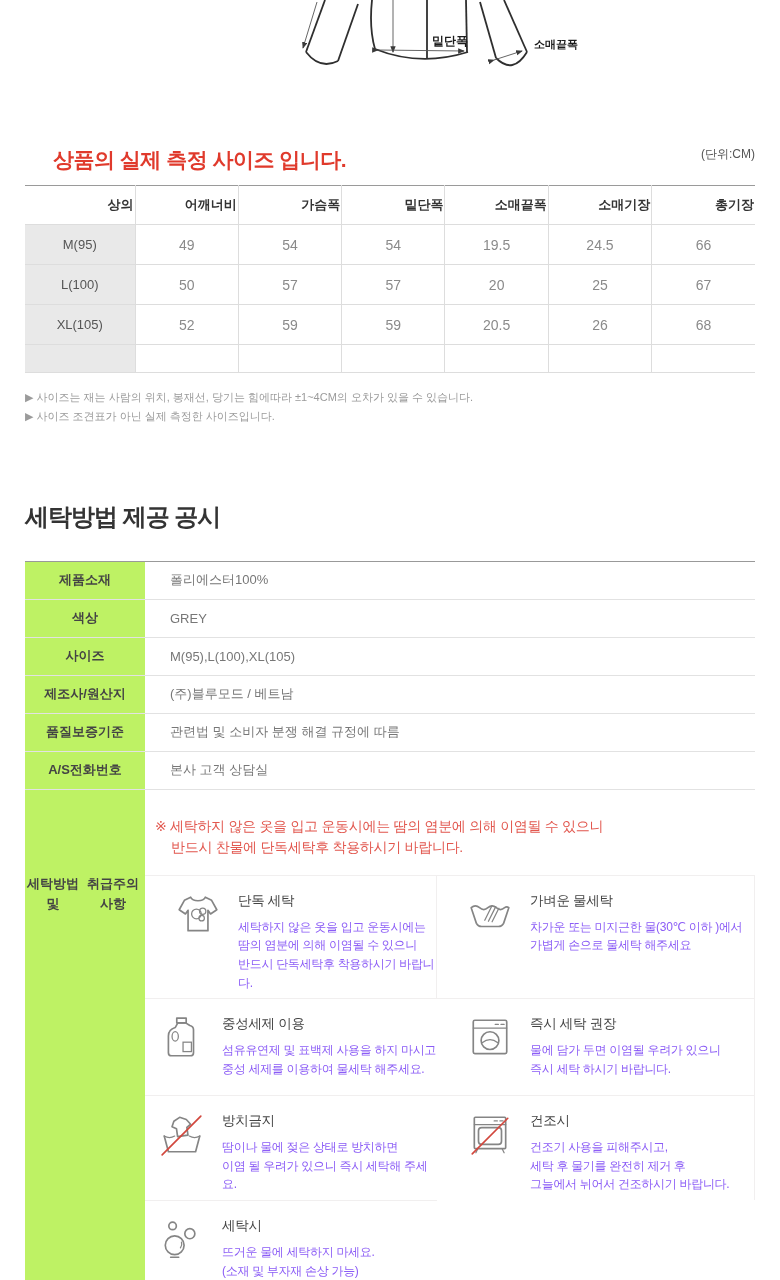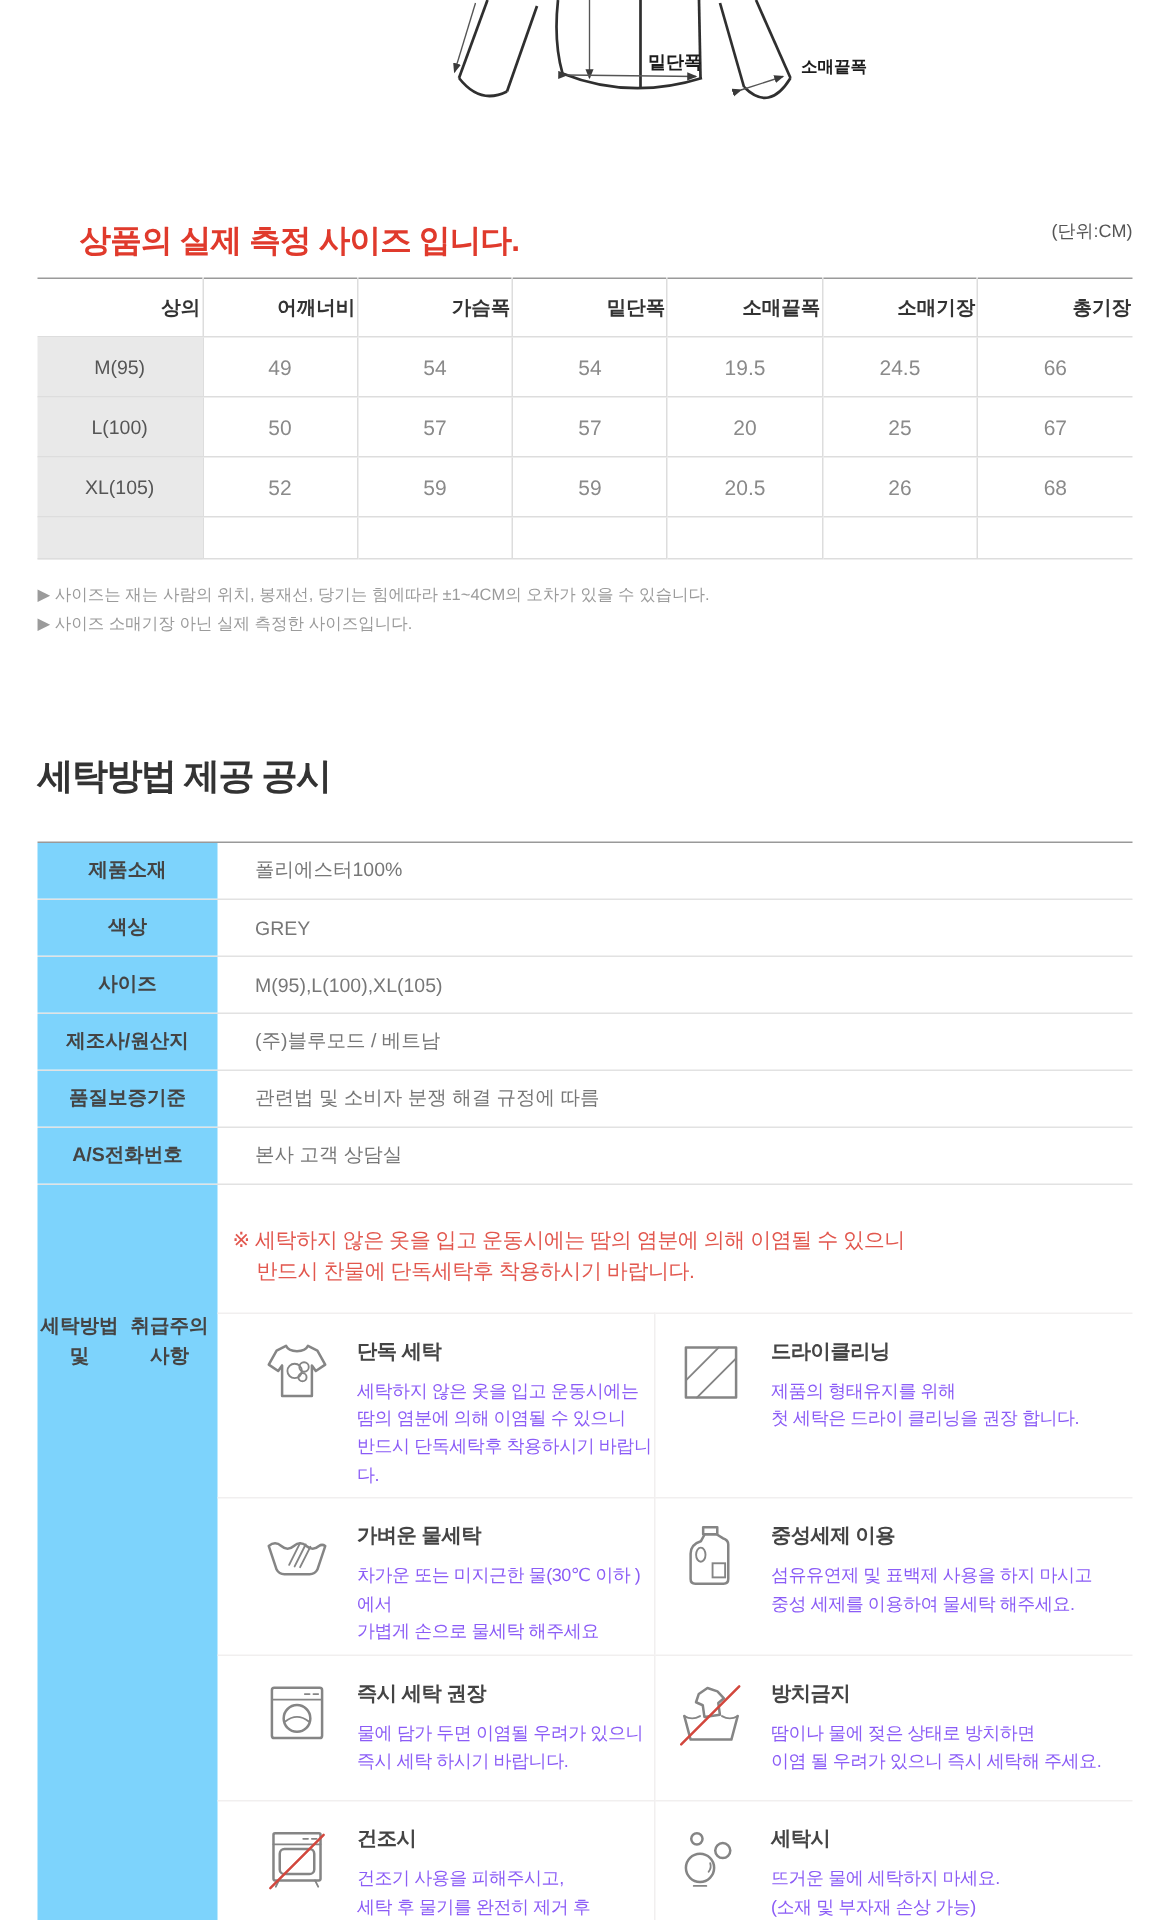--- a/index.html
+++ b/index.html
@@ -31,42 +31,42 @@
 
   .size-notes { margin-top:15px; color:#9b9b9b; font-size:11px; line-height:1.75; }
 
   
   .info-title { margin-top:74px; font-size:24px; color:#333; font-weight:bold; letter-spacing:-1px; }
 
   .info-table { margin-top:28px; border-top:1px solid #999; border-bottom:1px solid #ddd; }
   .info-row { display:flex; border-bottom:1px solid #e2e2e2; }
   .info-row:last-child { border-bottom:none; }
   .info-label {
-    width:120px; flex:0 0 120px; background:#7dd3fc;
+    width:120px; flex:0 0 120px; background:#bef264;
     display:flex; align-items:center; justify-content:center;
     font-size:13px; color:#444; font-weight:bold; text-align:center;
   }
   .info-value { flex:1; display:flex; align-items:center; padding-left:25px; font-size:13px; color:#777; }
   .info-row.simple { height:37px; }
 
   
   .care-label {
     align-items:flex-start !important; padding-top:84px;
     line-height:1.55; font-weight:bold;
   }
   .care-content { flex:1; min-width:0; }
   .care-warning { margin:26px 0 0 10px; color:#e2574e; font-size:14px; line-height:1.55; letter-spacing:-0.3px; }
   .care-warning .indent { padding-left:16px; }
 
   .care-grid { display:grid; grid-template-columns:292px 1fr; margin-top:16px; border-bottom:1px solid #f1efef; }
   .care-cell { border-top:1px solid #f1efef; min-height:97px; box-sizing:border-box; display:flex; gap:17px; padding:14px 0 6px 30px; }
   .care-cell.left { border-right:1px solid #f1efef; }
   .care-cell.right { padding-left:14px; }
   .care-icon { flex:0 0 auto; margin-top:2px; }
-  .care-title { font-size:13.5px; color:#444; font-weight:bold; margin:2px 0 8px; letter-spacing:-0.3px; }
+  .care-title { font-size:13.5px; color:#444; font-weight:normal; margin:2px 0 8px; letter-spacing:-0.3px; }
   .care-desc { font-size:12px; color:#8b5cf6; line-height:1.55; white-space:pre-line; letter-spacing:-0.3px; }
 
   .icon-line { stroke:#858585; stroke-width:1.6; fill:none; stroke-linecap:round; stroke-linejoin:round; }
   .icon-thin { stroke:#858585; stroke-width:1.2; fill:none; stroke-linecap:round; }
   .icon-no   { stroke:#d2473d; stroke-width:1.6; fill:none; stroke-linecap:round; }
 </style>
 </head>
 <body>
 
 <div class="page">
@@ -162,21 +162,21 @@
         <td></td>
           <td></td>
         <td></td>
           <td></td>
       </tr>
     </tbody>
   </table>
 
   <div class="size-notes">
     <div>▶ 사이즈는 재는 사람의 위치, 봉재선, 당기는 힘에따라 ±1~4CM의  오차가 있을 수 있습니다.</div>
-    <div>▶ 사이즈 소매기장 아닌 실제 측정한 사이즈입니다.</div>
+    <div>▶ 사이즈 조견표가 아닌 실제 측정한 사이즈입니다.</div>
   </div>
 
   <div class="info-title">세탁방법 제공 공시</div>
 
   <div class="info-table">
     <div class="info-row simple">
       <div class="info-label">제품소재</div>
       <div class="info-value">폴리에스터100%</div>
     </div>
     <div class="info-row simple">
@@ -224,34 +224,20 @@
               </svg>
             </span>
             <div>
               <div class="care-title">단독 세탁</div>
               <div class="care-desc">세탁하지 않은 옷을 입고 운동시에는
 땀의 염분에 의해 이염될 수 있으니
 반드시 단독세탁후 착용하시기 바랍니다.</div>
             </div>
           </div>
 
-          <div class="care-cell right">
-            <span class="care-icon">
-              <svg width="46" height="46" viewBox="0 0 44 44">
-                <rect class="icon-line" x="6" y="6" width="32" height="32"></rect>
-                <path class="icon-thin" d="M6 27 L27 6"></path>
-                <path class="icon-thin" d="M13 38 L38 13"></path>
-              </svg>
-            </span>
-            <div>
-              <div class="care-title">드라이클리닝</div>
-              <div class="care-desc">제품의 형태유지를 위해
-첫 세탁은 드라이 클리닝을 권장 합니다.</div>
-            </div>
-          </div>
 
           <div class="care-cell left">
             <span class="care-icon">
               <svg width="46" height="46" viewBox="0 0 44 44">
                 <path class="icon-line" d="M4 15 Q8 11.5 12 15 Q16 18.5 20 15 Q24 11.5 28 15 Q32 18.5 36 15 Q38 13.5 40 15 L35 30 Q33.5 33 30 33 H14 Q10.5 33 9 30 Z"></path>
                 <path class="icon-thin" d="M17 27 L24 13"></path>
                 <path class="icon-thin" d="M20.5 28 L27.5 14"></path>
                 <path class="icon-thin" d="M24 28.5 L30.5 15.5"></path>
               </svg>
             </span>

